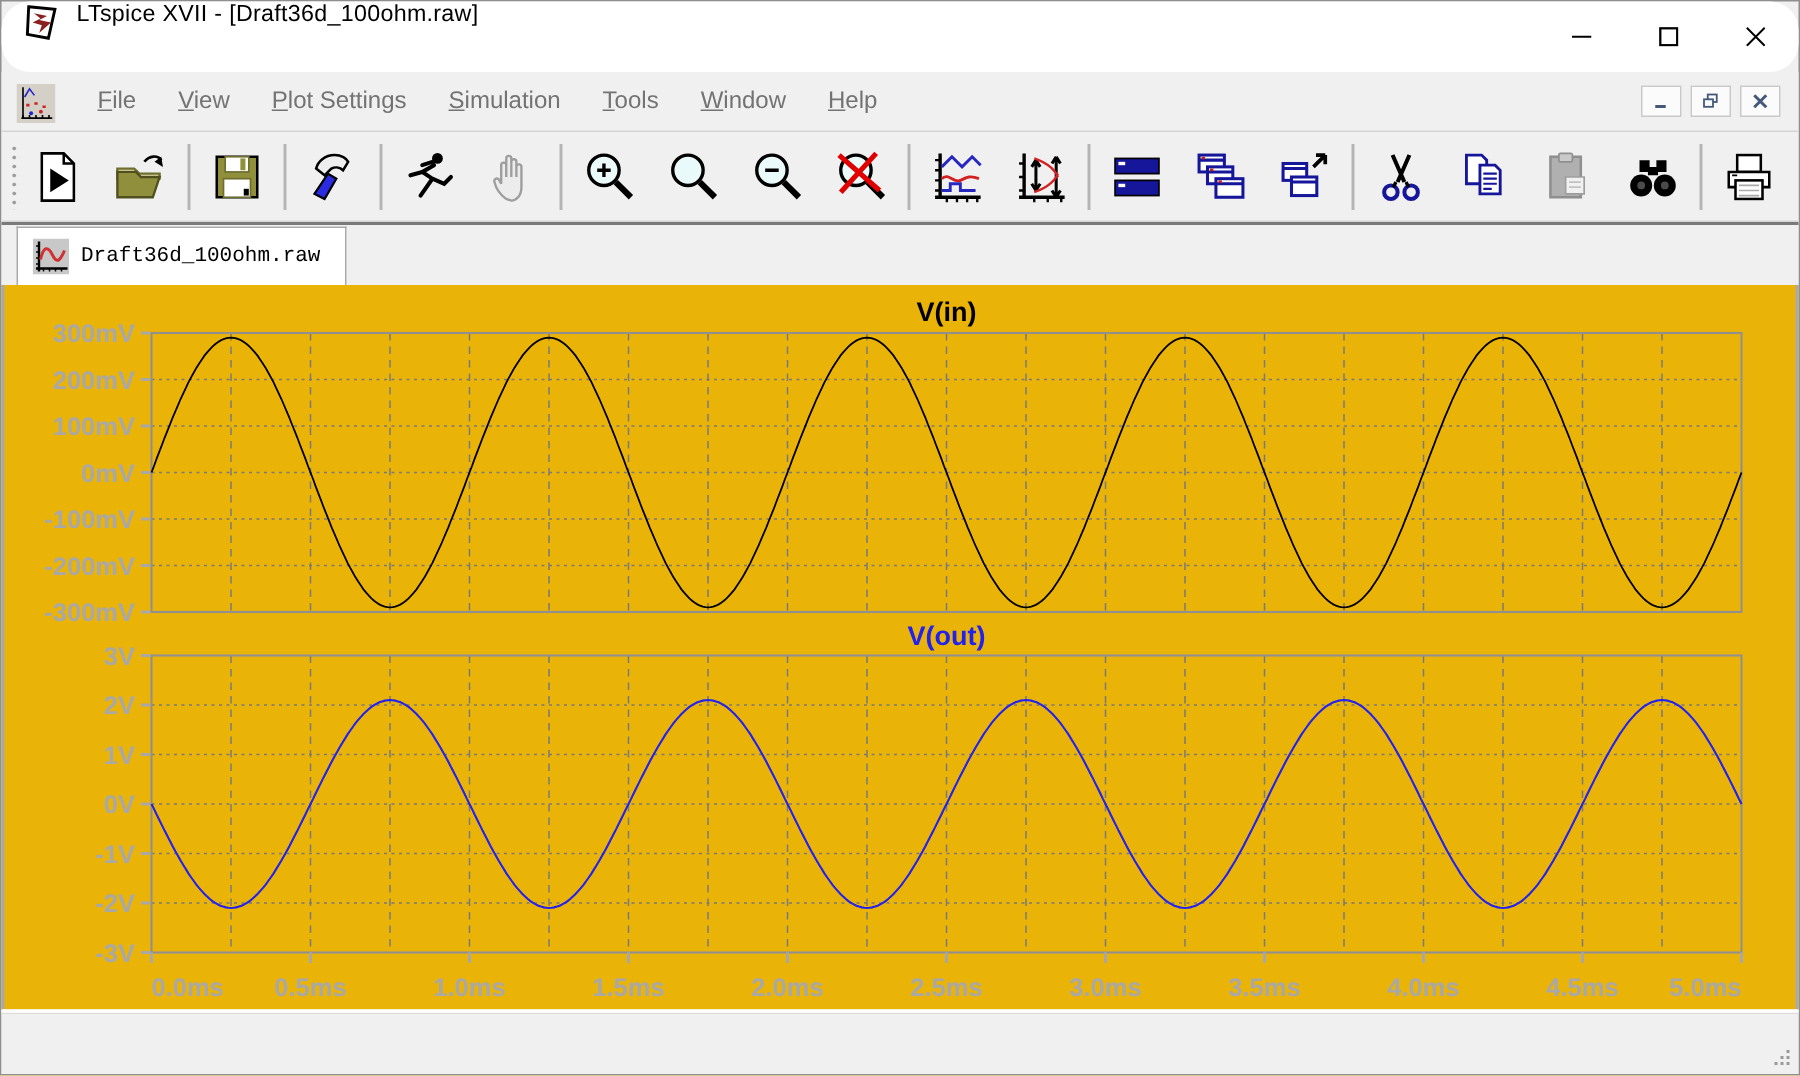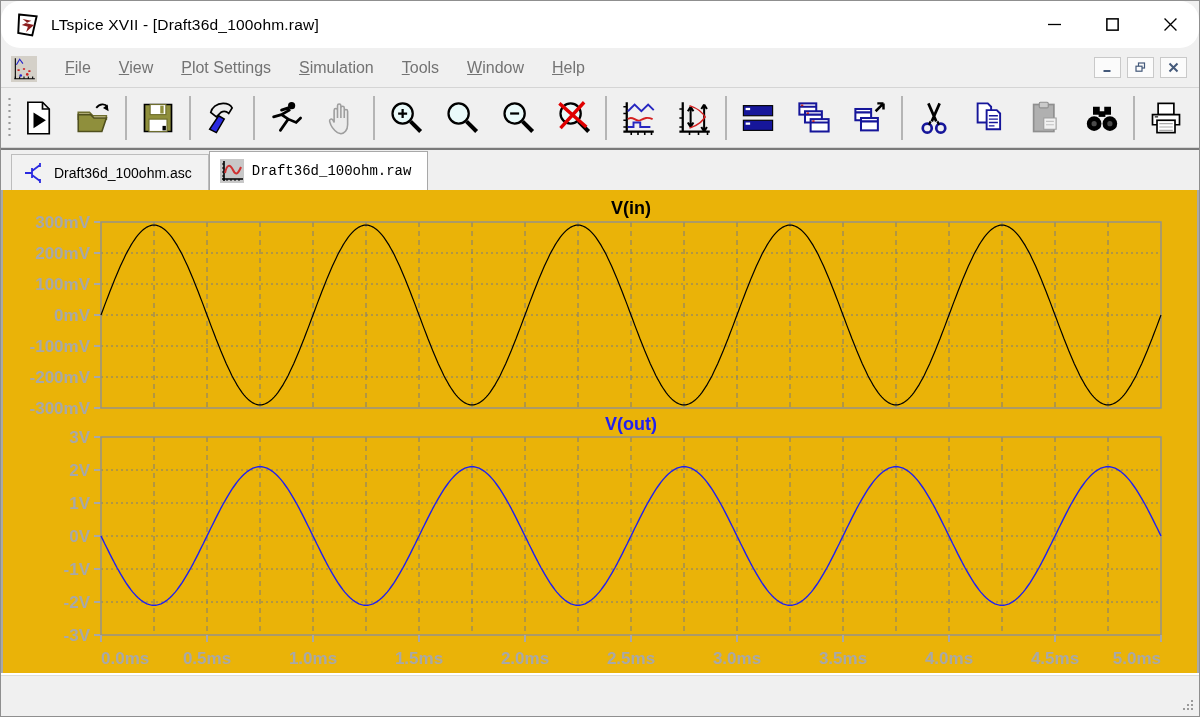--- a/index.html
+++ b/index.html
@@ -2,21 +2,21 @@
 <html><head>
 <meta charset="utf-8">
 <style>
   * { box-sizing: border-box; margin: 0; padding: 0; }
   html,body { width:1200px; height:717px; overflow:hidden; }
   body { font-family:"Liberation Sans", sans-serif; background:#f0f0f0; }
   .win { width:1200px; height:717px; border:1px solid #8f8f8f; background:#f0f0f0;
          display:flex; flex-direction:column; }
 
   
-  .titlebar { height:47px; background:#ffffff; display:flex; align-items:center;
+  .titlebar { height:47px; background:#ffffff; display:flex; 
               padding-left:12px; flex:0 0 auto;border-radius:19px; }
   .app-icon { width:28px; height:28px; margin-right:10px; flex:0 0 auto; }
   .title-text { font-size:15.5px; color:#000; letter-spacing:0.2px; }
   .win-controls { margin-left:auto; display:flex; height:100%; }
   .win-btn { width:58px; height:100%; display:flex; align-items:center; justify-content:center; }
   .win-btn svg { width:13px; height:13px; }
 
   
   .menubar { height:40px; background:#f0f0f0; display:flex; align-items:center;
              border-bottom:1px solid #d5d5d5; padding:0 8px; flex:0 0 auto; }
@@ -311,26 +311,20 @@
             <path d="M4 13h24v9H4z" fill="#fff" stroke="#000" stroke-width="1.5"></path>
             <rect x="8" y="18" width="16" height="11" fill="#fff" stroke="#000" stroke-width="1.5"></rect>
             <path d="M10 21h12M10 24h12M10 27h12" stroke="#aaa"></path>
             <path d="M6 15h3" stroke="#000"></path>
           </svg>
         </span>
       </div>
     </div>
 
   <div class="tabbar" id="tabbar">
-      <div class="tab">
-        <svg viewBox="0 0 24 24">
-          <path d="M3 12h7M10 7v10M10 10l8-6M10 14l8 6M18 2v4M18 18v4" stroke="#2a2ae0" stroke-width="1.8" fill="none"></path>
-        </svg>
-        <span>Draft36d_100ohm.asc</span>
-      </div>
       <div class="tab active">
         <svg viewBox="0 0 24 24">
           <rect width="24" height="24" fill="#c8c8c8"></rect>
           <path d="M4 2v20M2 20h21" stroke="#000" stroke-width="1.6" fill="none"></path>
           <path d="M4 5H2M4 9H2M4 13H2M4 17H2M7 20v2M11 20v2M15 20v2M19 20v2" stroke="#000"></path>
           <path d="M5 14c2-9 5-9 8-3s5 4 8-3" fill="none" stroke="#d03030" stroke-width="2"></path>
         </svg>
         <span>Draft36d_100ohm.raw</span>
       </div>
     </div>

